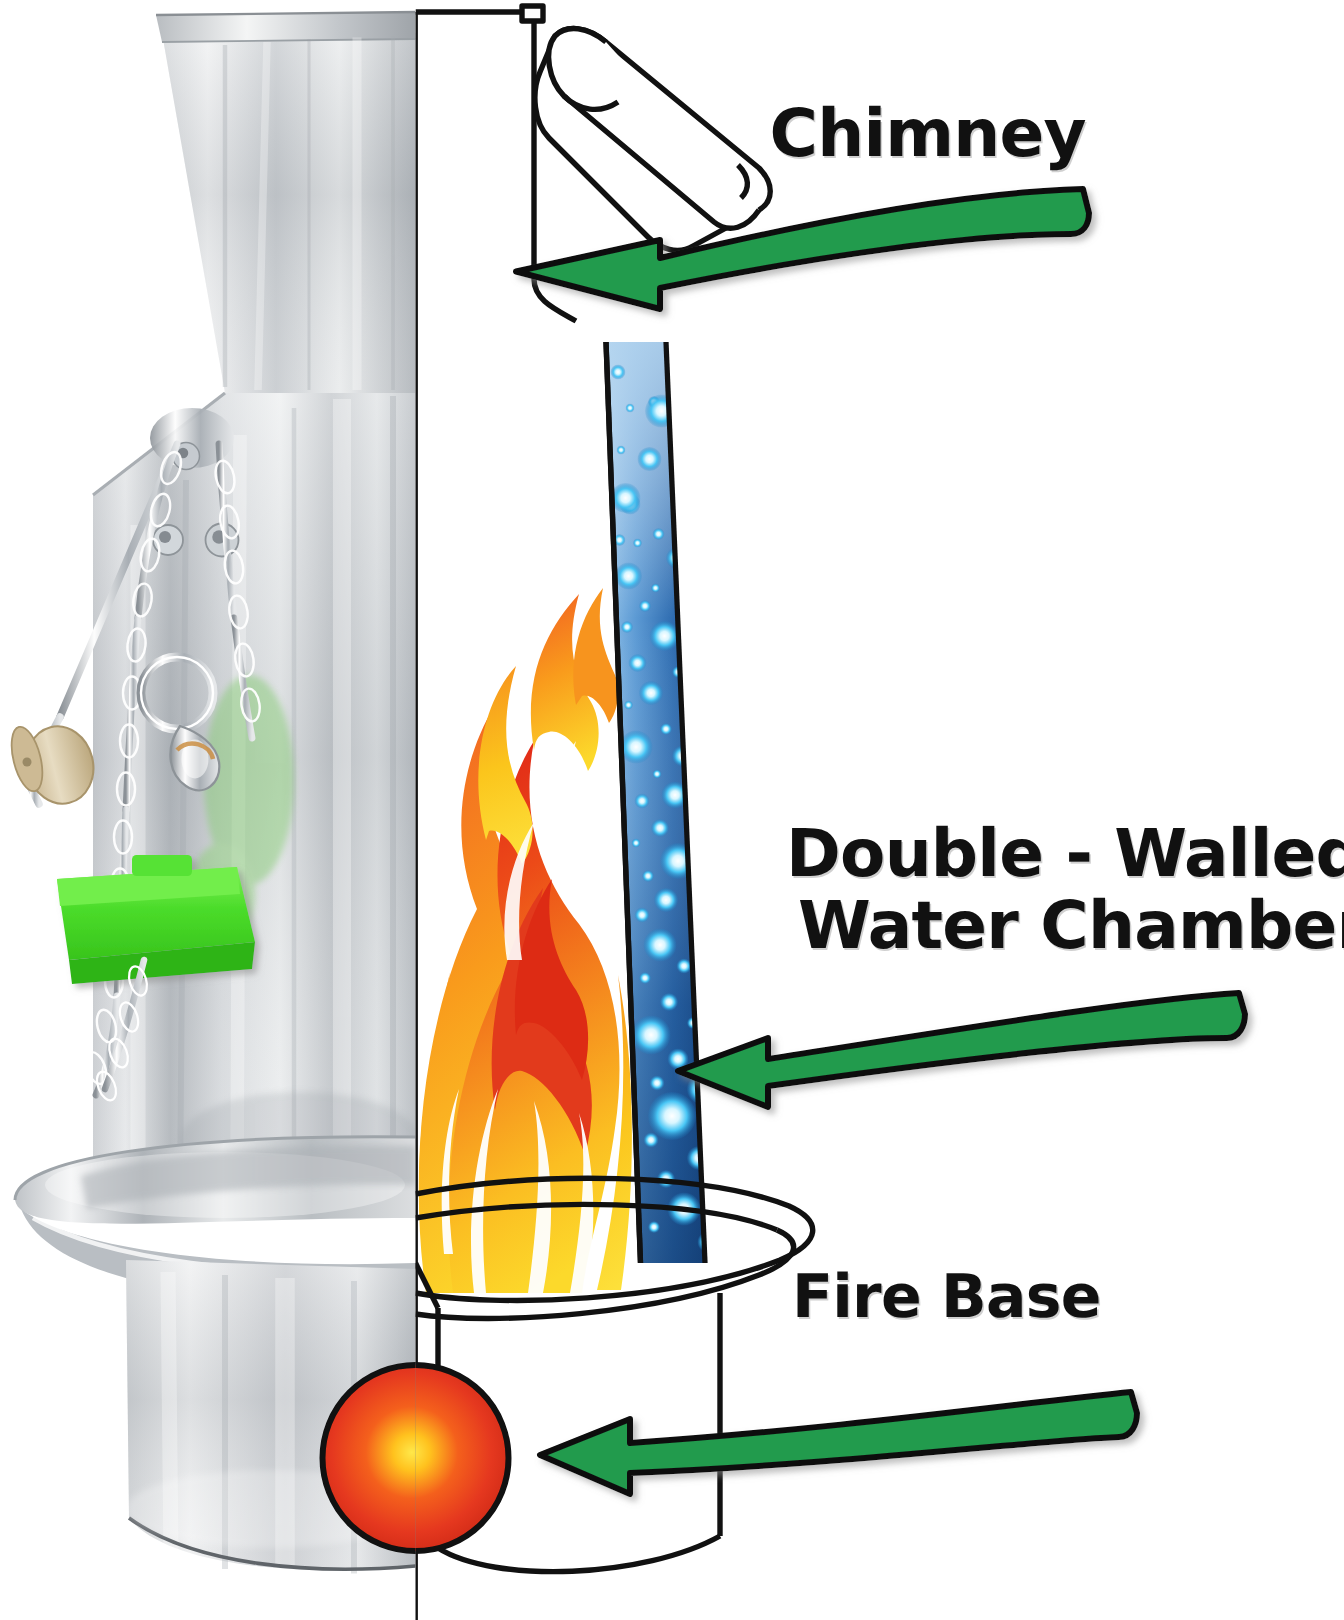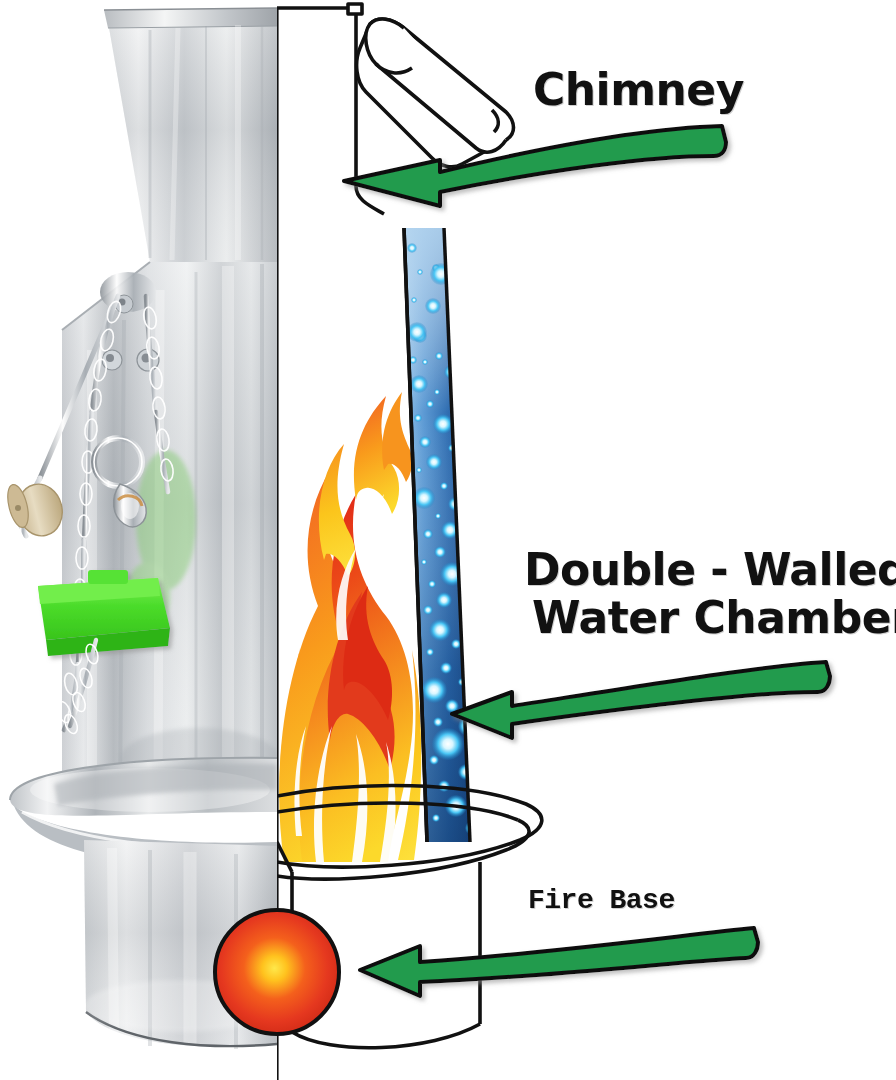--- a/index.html
+++ b/index.html
@@ -23,32 +23,31 @@
     position: absolute;
     font-family: "DejaVu Sans", "Liberation Sans", sans-serif;
     font-weight: 700;
     color: #111111;
     letter-spacing: -0.5px;
     line-height: 1.08;
     white-space: nowrap;
     text-shadow: 1px 1px 0 rgba(120,120,120,0.35);
   }
   #label-chimney {
-    left: 533px; top: 66px;
+    left: 513px; top: 66px;
     font-size: 44px;
   }
   #label-water-chamber {
     left: 524px; top: 546px;
     font-size: 44px;
   }
   #label-water-chamber .l2 { display:block; padding-left: 8px; }
   #label-fire-base {
-    left: 528px; top: 886px;
-    font-size: 28px;
-    font-family: Liberation Mono, monospace;
+    left: 528px; top: 844px;
+    font-size: 40px;
   }
 </style>
 </head>
 <body>
 
 <svg id="diagram" viewBox="0 0 896 1080" xmlns="http://www.w3.org/2000/svg">
   <defs>
 
     <linearGradient id="gMetalBody" x1="0" y1="0" x2="1" y2="0">
       <stop offset="0%" stop-color="#C9CCD0"></stop>

